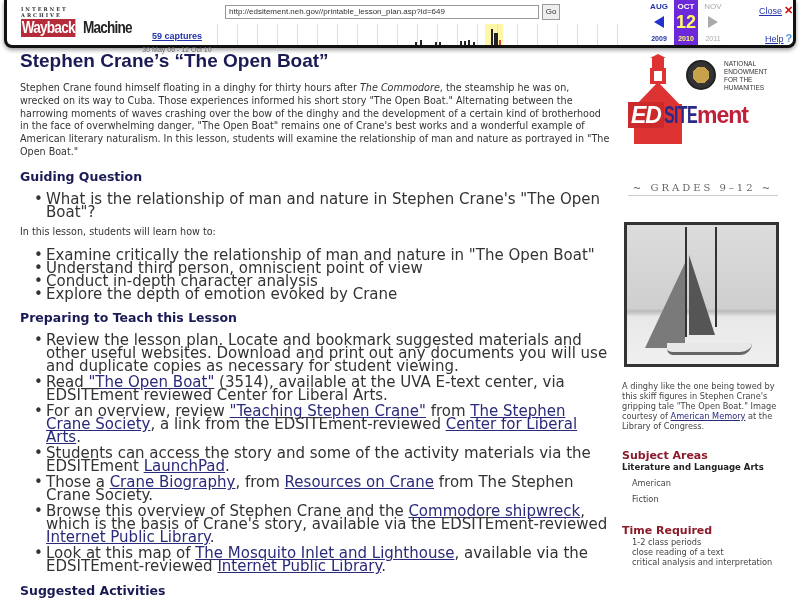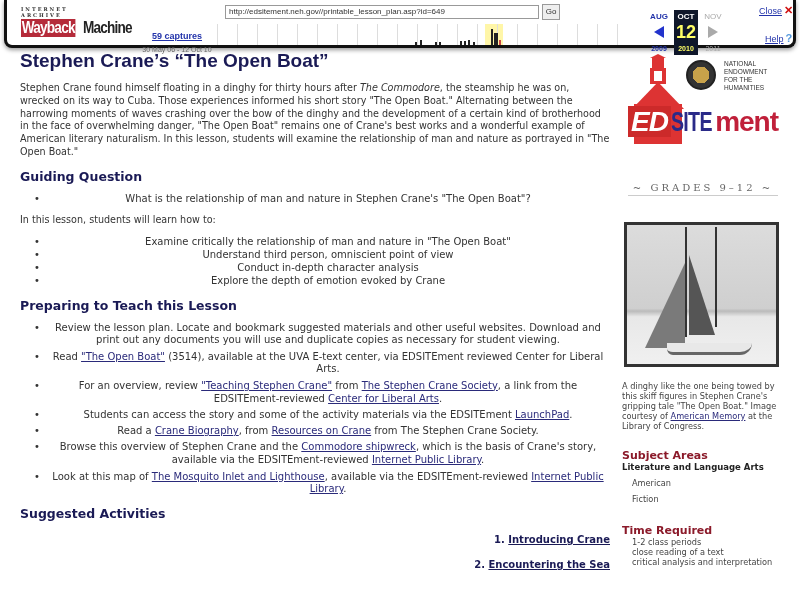--- a/index.html
+++ b/index.html
@@ -21,55 +21,55 @@
   .wb-captures { position: absolute; left: 130px; top: 24px; width: 80px; text-align: center; }
   .wb-captures a { font-size: 9px; color: #2233aa; text-decoration: underline; font-weight: bold; font-family: "Liberation Sans", sans-serif; }
   .wb-captures .range { font-size: 7px; color: #666; margin-top: 3px; font-family: "Liberation Sans", sans-serif; }
   .wb-url { position: absolute; left: 218px; top: 5px; width: 314px; height: 14px; border: 1px solid #999; font-size: 8px; font-family: "Liberation Sans", sans-serif; padding: 1px 3px; color: #333; background: #fff; }
   .wb-go { position: absolute; left: 535px; top: 4px; width: 18px; height: 16px; border: 1px solid #999; background: #eee; font-size: 8px; font-family: "Liberation Sans", sans-serif; text-align: center; line-height: 14px; }
   .wb-spark { position: absolute; left: 210px; top: 24px; width: 420px; height: 21px; }
   .wb-spark .tick { position: absolute; top: 0; width: 1px; height: 21px; background: #ddd; }
   .wb-spark .bar { position: absolute; bottom: 0; width: 2px; background: #222; }
   .wb-spark .hl { position: absolute; left: 268px; top: 0; width: 18px; height: 21px; background: #fff6a8; }
   .wb-months { position: absolute; left: 640px; top: 0; width: 90px; height: 45px; }
-  .wb-months .col { position: absolute; top: 10px; width: 24px; text-align: center; font-family: "Liberation Sans", sans-serif; font-weight: bold; }
+  .wb-months .col { position: absolute; top: 0; width: 24px; text-align: center; font-family: "Liberation Sans", sans-serif; font-weight: bold; }
   .wb-months .m { font-size: 8px; margin-top: 2px; }
   .wb-months .y { font-size: 7px; position: absolute; top: 35px; width: 24px; left: 0; }
   .wb-months .c1 { left: 0; color: #2233aa; }
-  .wb-months .c2 { left: 27px; background: #0f172a; height: 45px; color: #ffff66; }
+  .wb-months .c2 { left: 27px; background: #6d28d9; height: 45px; color: #ffff66; }
   .wb-months .c3 { left: 54px; color: #aaa; font-weight: normal; }
   .wb-months .day { font-size: 18px; line-height: 18px; margin-top: 2px; }
   .wb-months .arr-l { position: absolute; top: 16px; left: 7px; width: 0; height: 0; border-top: 6px solid transparent; border-bottom: 6px solid transparent; border-right: 10px solid #2233cc; }
   .wb-months .arr-r { position: absolute; top: 16px; left: 60px; width: 0; height: 0; border-top: 6px solid transparent; border-bottom: 6px solid transparent; border-left: 10px solid #aaa; }
   .wb-close { position: absolute; left: 752px; top: 4px; font-size: 9px; font-family: "Liberation Sans", sans-serif; }
   .wb-close a, .wb-help a { color: #2233aa; text-decoration: underline; }
   .wb-close .x { color: #d01010; font-weight: bold; font-size: 11px; margin-left: 2px; }
   .wb-help { position: absolute; left: 758px; top: 32px; font-size: 9px; font-family: "Liberation Sans", sans-serif; }
   .wb-help .q { color: #5599dd; font-weight: bold; font-size: 11px; margin-left: 2px; }
 
   
   .main { position: absolute; left: 20px; top: 50px; width: 590px; }
   h1 { font-family: "Liberation Sans", sans-serif; font-size: 19px; color: #1a1a55; font-weight: bold; margin-bottom: 10px; line-height: 22px; }
   h2 { font-family: "DejaVu Sans", sans-serif; font-size: 12.5px; color: #1a1a55; font-weight: bold; margin: 0 0 8px 0; line-height: 16px; }
   p.body { font-size: 9.6px; line-height: 12.8px; color: #333; margin-bottom: 10px; }
   ul.bul { list-style: none; margin: 0 0 8px 0; padding-left: 14px; }
-  ul.bul li { font-size: 10px; line-height: 12.8px; color: #333; position: relative; padding-left: 12px; text-align: center; }
+  ul.bul li { font-size: 15px; line-height: 12.8px; color: #333; position: relative; padding-left: 12px; }
   ul.bul li::before { content: "•"; position: absolute; left: 0; top: 0; }
   ul.spaced li { margin-bottom: 3.5px; }
   a.lnk { color: #2a2a7a; text-decoration: underline; }
   .act { font-size: 10px; font-weight: bold; color: #1a1a55; margin-bottom: 14px; text-align: right; }
   .act a { color: #1a1a55; text-decoration: underline; }
 
   
   .side { position: absolute; left: 622px; top: 52px; width: 170px; }
   .logo-wrap { position: relative; width: 160px; height: 110px; }
   .schoolhouse { position: absolute; left: 6px; top: 2px; width: 60px; height: 95px; }
   .neh-seal { position: absolute; left: 64px; top: 8px; width: 30px; height: 30px; border-radius: 50%; background: radial-gradient(circle, #c8a24a 0 45%, #333 46% 100%); border: 2px solid #222; }
   .neh-text { position: absolute; left: 102px; top: 8px; font-size: 6.5px; line-height: 8px; color: #333; font-family: "Liberation Sans", sans-serif; }
-  .edsite { position: absolute; left: 6px; top: 55px; font-family: "Liberation Sans", sans-serif; font-weight: bold; font-size: 28px; line-height: 30px; letter-spacing: -1px; }
+  .edsite { position: absolute; left: 6px; top: 48px; font-family: "Liberation Sans", sans-serif; font-weight: bold; font-size: 23px; line-height: 30px; letter-spacing: -1px; }
   .edsite .ed { color: #fff; background: #cc2a2a; padding: 0 3px; font-style: italic; }
   .edsite .site { color: #2a2a88; transform: scaleX(0.7); display: inline-block; transform-origin: left; }
   .edsite .ment { color: #c0203a; }
   .grades { margin: 20px 0 0 6px; width: 150px; border-bottom: 1px solid #ccc; text-align: center; font-family: "DejaVu Serif", serif; font-size: 10px; letter-spacing: 3px; color: #666; padding-bottom: 2px; }
   .photo { margin: 26px 0 0 2px; width: 155px; height: 145px; border: 3px solid #333; background: linear-gradient(#dcdcdc 0%, #cfcfcf 60%, #bbb 62%, #e8e8e8 66%, #f0f0f0 100%); position: relative; overflow: hidden; }
   .photo .mast1 { position: absolute; left: 58px; top: 2px; width: 2px; height: 110px; background: #333; }
   .photo .mast2 { position: absolute; left: 88px; top: 2px; width: 2px; height: 100px; background: #333; }
   .photo .sail1 { position: absolute; left: 18px; top: 38px; width: 0; height: 0; border-left: 40px solid transparent; border-bottom: 85px solid #7a7a7a; }
   .photo .sail2 { position: absolute; left: 62px; top: 30px; width: 0; height: 0; border-right: 26px solid transparent; border-bottom: 80px solid #555; }
   .photo .hull { position: absolute; left: 40px; top: 118px; width: 85px; height: 12px; background: #e8e8e8; border-bottom: 3px solid #666; border-radius: 0 0 20px 10px; }
@@ -174,21 +174,21 @@
     <li>Conduct in-depth character analysis</li>
     <li>Explore the depth of emotion evoked by Crane</li>
   </ul>
 
   <h2>Preparing to Teach this Lesson</h2>
   <ul class="bul spaced">
     <li>Review the lesson plan. Locate and bookmark suggested materials and other useful websites. Download and print out any documents you will use and duplicate copies as necessary for student viewing.</li>
     <li><span>Read </span><a class="lnk">"The Open Boat"</a><span> (3514), available at the UVA E-text center, via EDSITEment reviewed Center for Liberal Arts.</span></li>
     <li><span>For an overview, review </span><a class="lnk">"Teaching Stephen Crane"</a><span> from </span><a class="lnk">The Stephen Crane Society</a><span>, a link from the EDSITEment-reviewed </span><a class="lnk">Center for Liberal Arts</a><span>.</span></li>
     <li><span>Students can access the story and some of the activity materials via the EDSITEment </span><a class="lnk">LaunchPad</a><span>.</span></li>
-    <li><span>Read a </span><a class="lnk">Crane Biography</a><span>, from </span><a class="lnk">Resources on Crane</a><span> from The Stephen Crane Society.</span></li>
+    <li><span>Those a </span><a class="lnk">Crane Biography</a><span>, from </span><a class="lnk">Resources on Crane</a><span> from The Stephen Crane Society.</span></li>
     <li><span>Browse this overview of Stephen Crane and the </span><a class="lnk">Commodore shipwreck</a><span>, which is the basis of Crane's story, available via the EDSITEment-reviewed </span><a class="lnk">Internet Public Library</a><span>.</span></li>
     <li><span>Look at this map of </span><a class="lnk">The Mosquito Inlet and Lighthouse</a><span>, available via the EDSITEment-reviewed </span><a class="lnk">Internet Public Library</a><span>.</span></li>
   </ul>
 
   <h2 style="margin-top:10px;margin-bottom:12px">Suggested Activities</h2>
   <div class="act"><span>1. </span><a>Introducing Crane</a></div>
   <div class="act"><span>2. </span><a>Encountering the Sea</a></div>
 </div>
 
 <div class="side">

